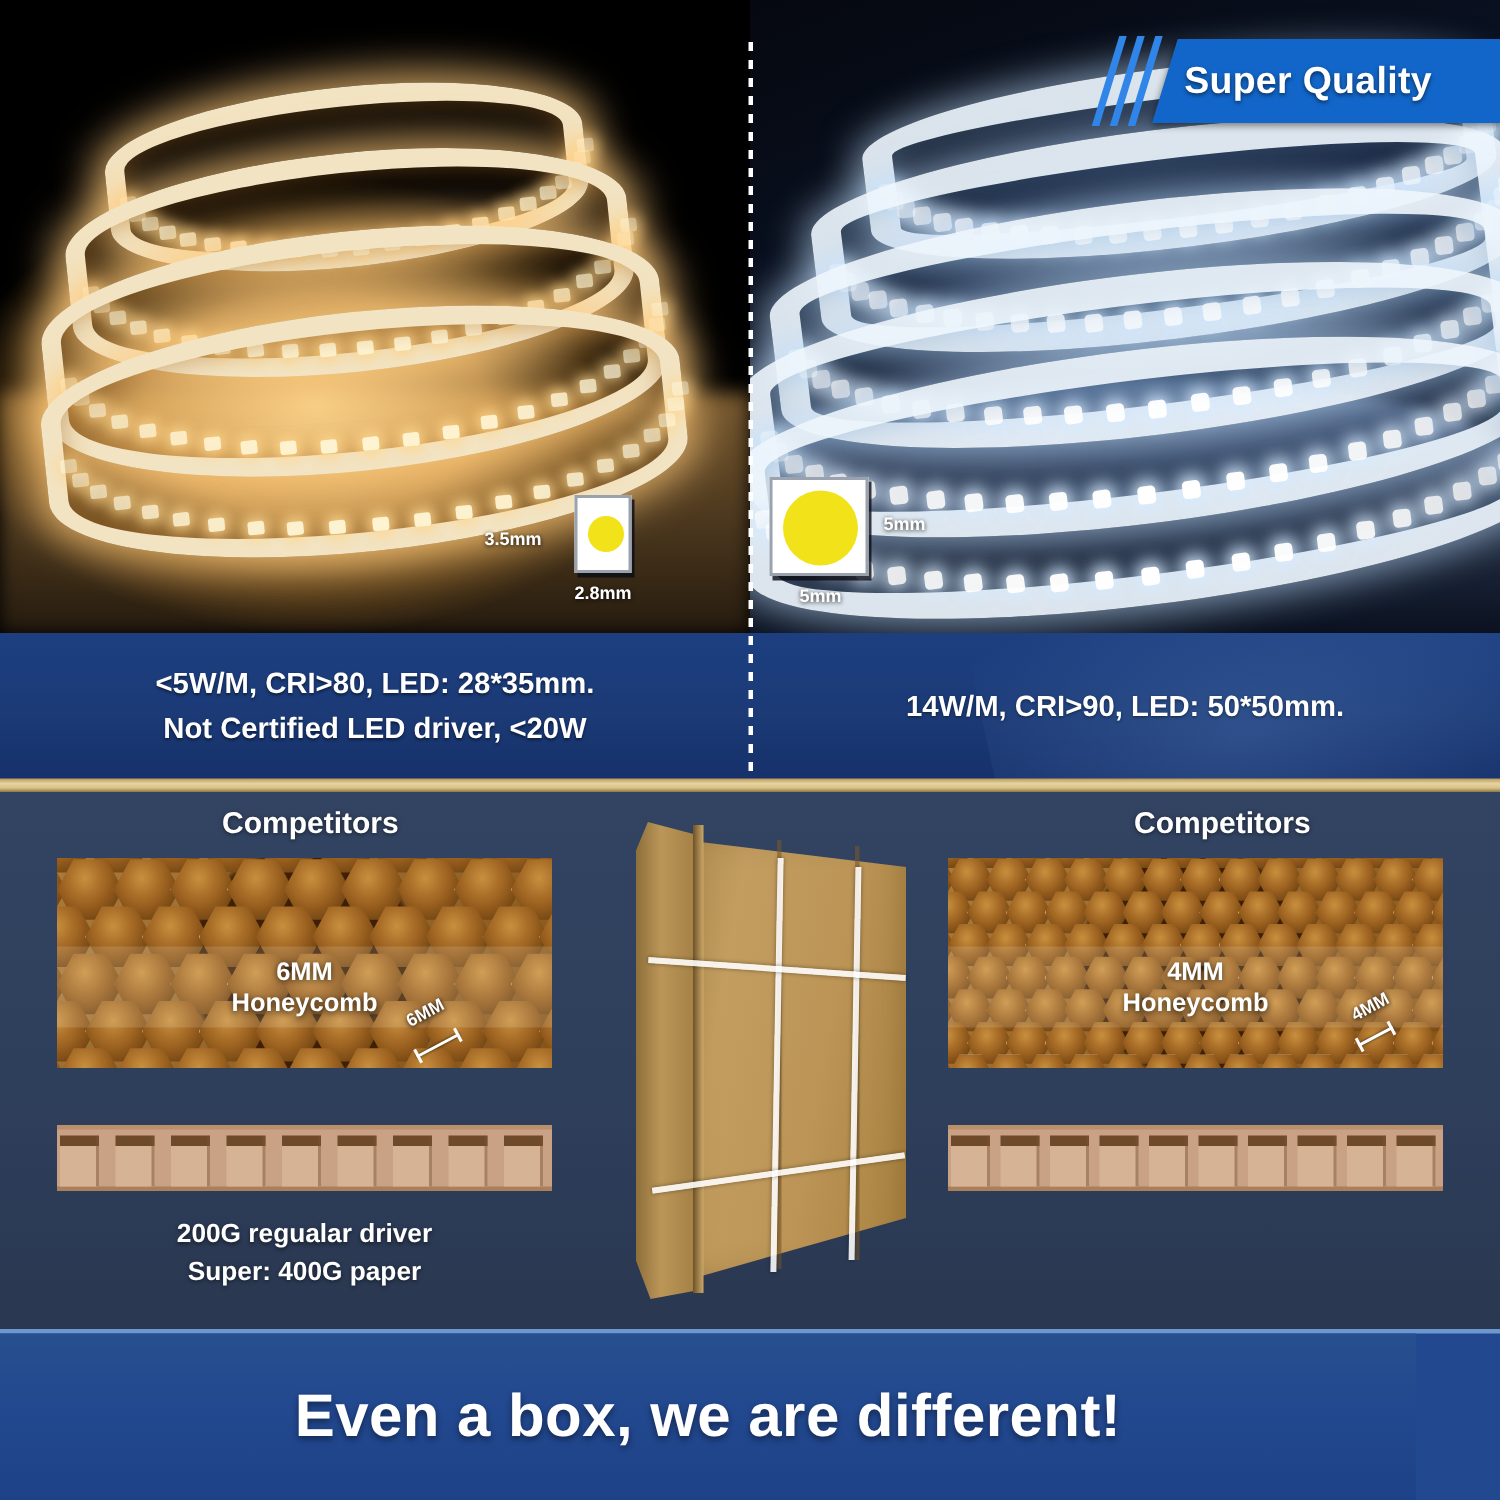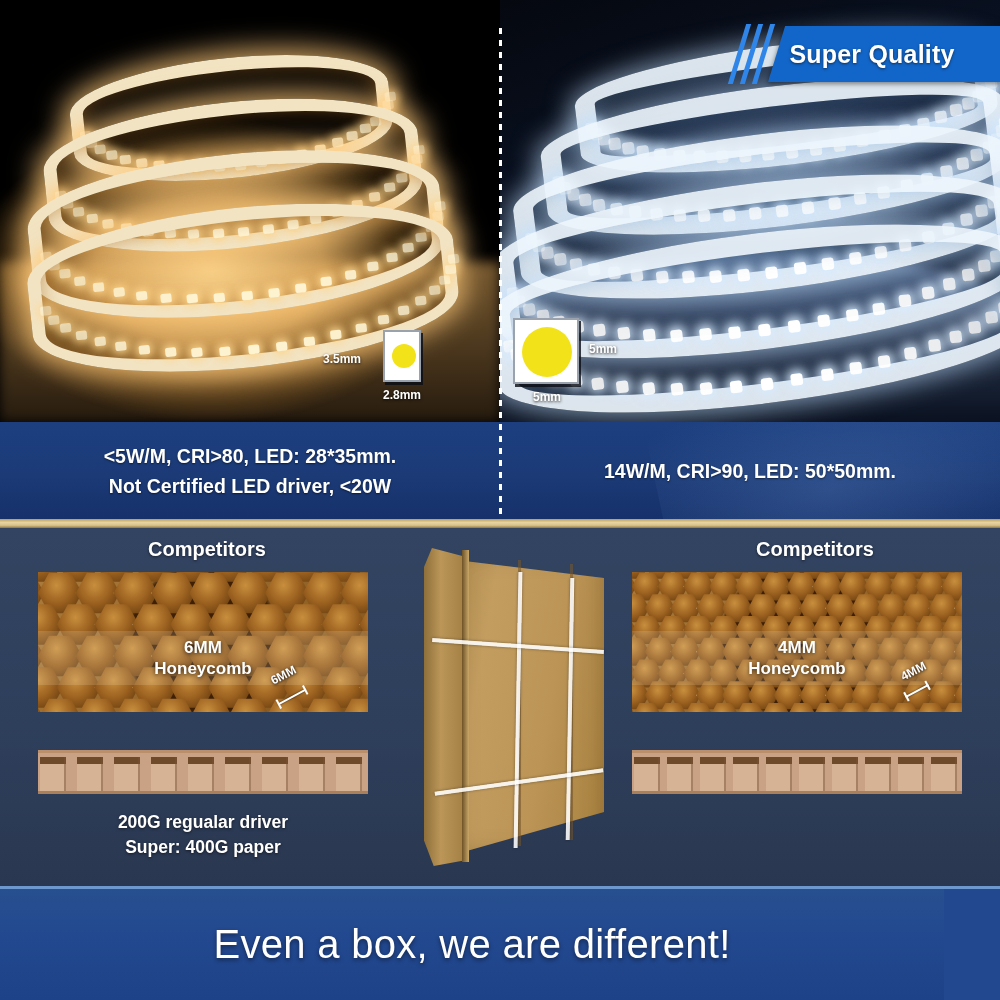--- a/index.html
+++ b/index.html
@@ -201,21 +201,21 @@
   }
   .strap { position:absolute; background:rgba(255,255,255,.88); box-shadow:0 0 3px rgba(0,0,0,.4); }
   .box-seam { position:absolute; background:rgba(120,88,42,.55); }
 
   
   .bot-line { position:absolute; left:0; top:886px; width:1000px; height:3px; background:#6d97cf; }
   .tagline {
     position:absolute; left:0; top:889px; width:944px; height:111px;
     background:linear-gradient(180deg,#27508f 0%, #22488f 45%, #1e4287 100%);
     display:flex; align-items:center; justify-content:center;
-    color:#fff; font-size:40px; font-weight:normal; letter-spacing:.3px;
+    color:#fff; font-size:40px; font-weight:bold; letter-spacing:.3px;
     text-shadow:0 2px 4px rgba(0,0,0,.45);
   }
 </style>
 </head>
 <body>
 
 <div class="page">
 
   <div class="photo-row">
 

